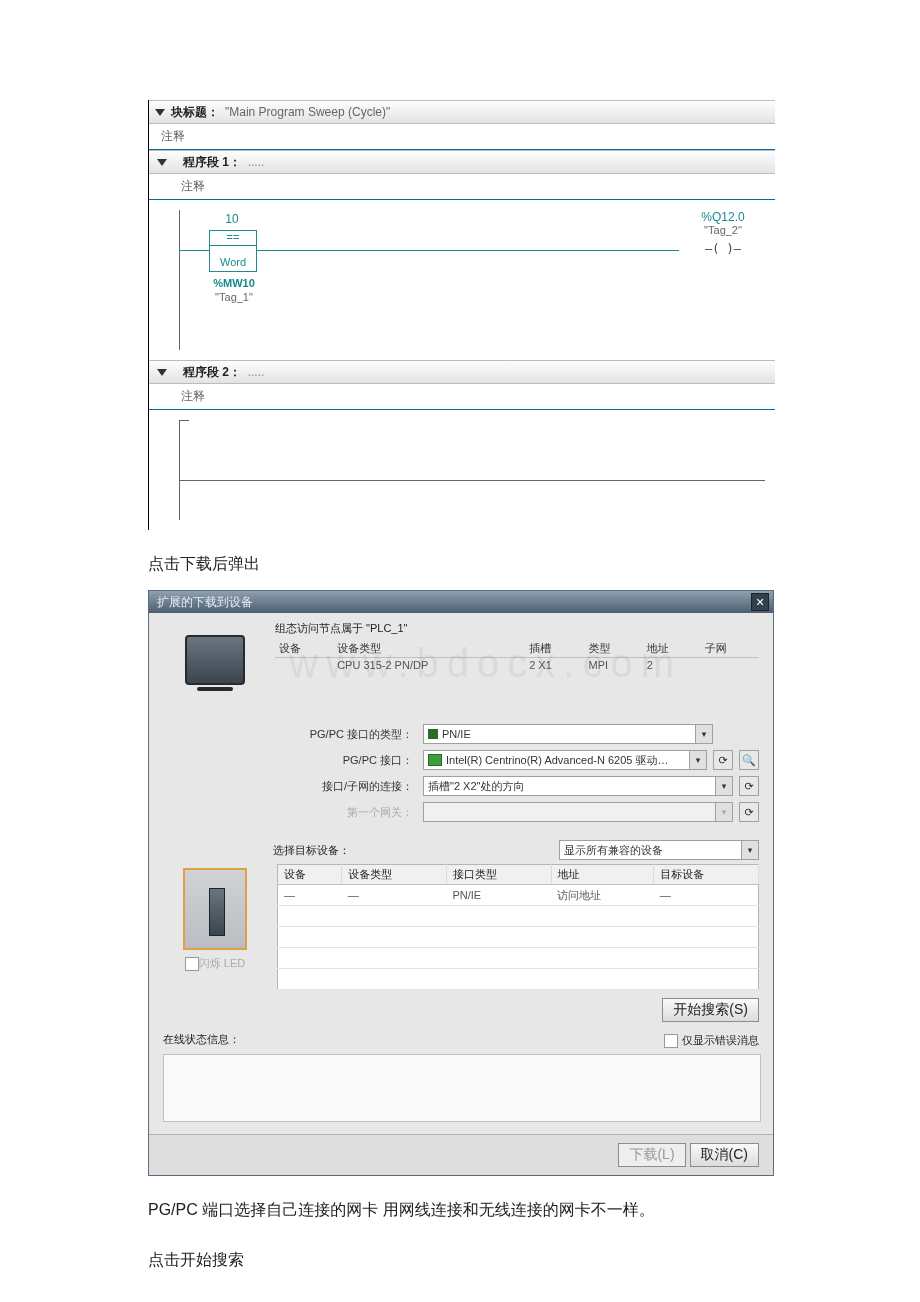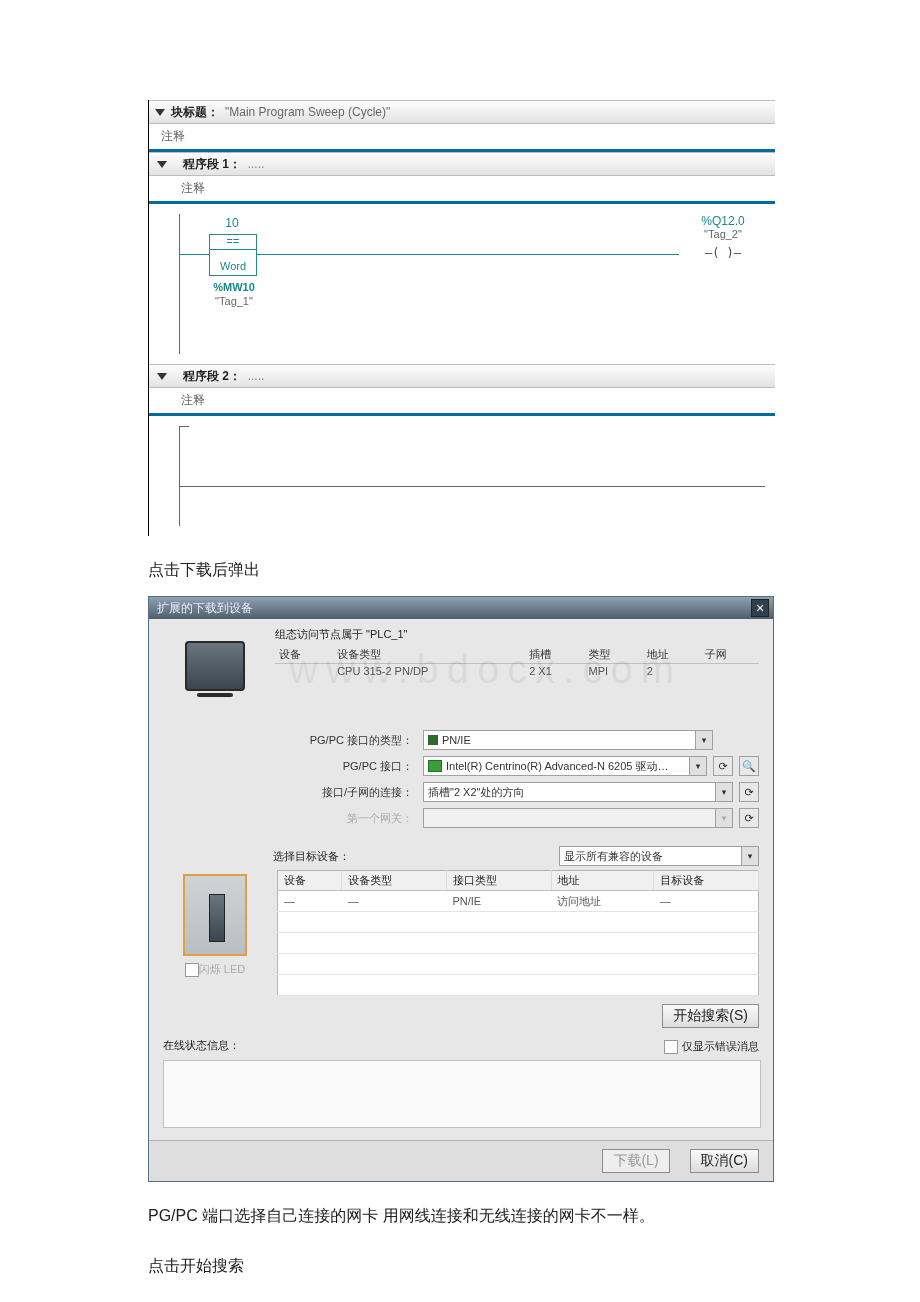--- a/index.html
+++ b/index.html
@@ -38,21 +38,21 @@
     border-left: 5px solid transparent;
     border-right: 5px solid transparent;
     border-top: 7px solid #333;
     margin-right: 6px;
   }
   .block-header b { margin-right: 6px; }
   .comment-row {
     font-size: 12px;
     color: #666;
     padding: 4px 4px 4px 12px;
-    border-bottom: 3px solid #0369a1;
+    border-bottom: 1px solid #0369a1;
     background: #fff;
   }
 
   .network-header {
     display: flex;
     align-items: center;
     background: linear-gradient(#fdfdfd, #e3e3e3);
     border-top: 1px solid #bdbdbd;
     border-bottom: 1px solid #bdbdbd;
     height: 22px;
@@ -420,21 +420,21 @@
     border: 1px solid #c0c0c0;
     margin-top: 6px;
   }
 
   .dlg-footer {
     border-top: 1px solid #b0b0b0;
     background: #dedede;
     padding: 8px 14px;
     display: flex;
     justify-content: flex-end;
-    gap: 20px;
+    gap: 4px;
   }
 
 </style>
 </head>
 <body>
 
 <div class="page">
 
   <div class="ladder">
 

